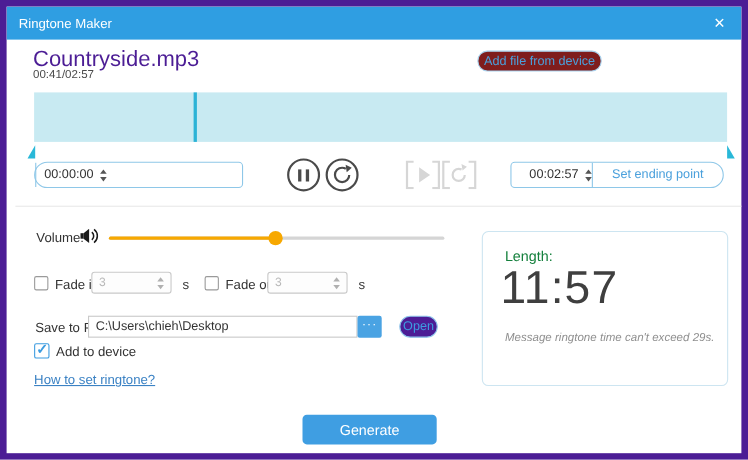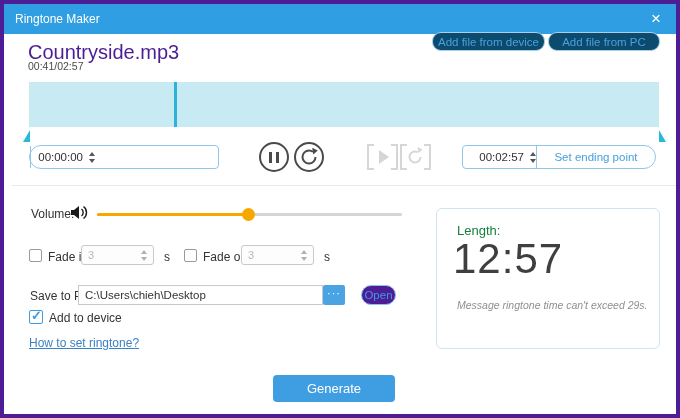--- a/index.html
+++ b/index.html
@@ -1,30 +1,30 @@
 <!DOCTYPE html>
 <html><head>
 <meta charset="utf-8">
 <style>
   html,body{margin:0;padding:0;background:#f2f2f2;}
   #window{
     position:relative;width:680px;height:418px;background:#ffffff;
-    border:4px solid #4c1d95;box-sizing:border-box;overflow:hidden;
+    border:6px solid #4c1d95;box-sizing:border-box;overflow:hidden;
     font-family:"Liberation Sans",sans-serif;color:#333;
   }
   
   #titlebar{position:absolute;left:0;top:0;width:100%;height:30px;background:#2f9ee2;}
   #title{position:absolute;left:11px;top:0;line-height:30px;font-size:12px;color:#ffffff;}
   #close-btn{position:absolute;right:6px;top:0;width:28px;height:30px;line-height:29px;
     text-align:center;color:#ffffff;font-size:17px;font-weight:300;cursor:pointer;}
   
   #filename{position:absolute;left:24px;top:37px;font-size:20px;color:#4c1d95;}
   #file-time{position:absolute;left:24px;top:56px;font-size:10.5px;color:#4a4a4a;}
-  .outline-btn{position:absolute;top:28px;height:19px;border:1px solid #a6d0ec;border-radius:9px;
-    background:#0c4a6e;color:#4aa0dc;font-size:11.5px;display:flex;align-items:center;justify-content:center;
+  .outline-btn{position:absolute;top:40px;height:19px;border:1px solid #a6d0ec;border-radius:9px;
+    background:#7f1d1d;color:#4aa0dc;font-size:11.5px;display:flex;align-items:center;justify-content:center;
     box-sizing:border-box;cursor:pointer;}
   #btn-add-device{left:428px;width:113px;}
   #btn-add-pc{left:544px;width:112px;}
   
   #waveform{position:absolute;left:25px;top:78px;width:630px;height:45px;background:#c8eaf2;}
   #playhead{position:absolute;left:170px;top:78px;width:3px;height:45px;background:#2cb3d6;}
   #start-marker{position:absolute;left:19px;top:126px;width:0;height:0;
     border-left:7px solid transparent;border-bottom:12px solid #29b8d8;}
   #end-marker{position:absolute;left:655px;top:126px;width:0;height:0;
     border-right:7px solid transparent;border-bottom:12px solid #29b8d8;}
@@ -112,21 +112,20 @@
 <div id="window">
 
   <div id="titlebar">
     <span id="title">Ringtone Maker</span>
     <span id="close-btn">×</span>
   </div>
 
   <div id="filename">Countryside.mp3</div>
   <div id="file-time">00:41/02:57</div>
   <div id="btn-add-device" class="outline-btn">Add file from device</div>
-  <div id="btn-add-pc" class="outline-btn">Add file from PC</div>
 
   <div id="waveform"></div>
   <div id="playhead"></div>
   <div id="start-marker"></div>
   <div id="end-marker"></div>
 
   <div id="combo-start" class="combo">
     <div class="time-part">
       <span>00:00:00</span>
       <span class="spin">
@@ -215,19 +214,19 @@
   <div id="open-btn">Open</div>
 
   <div id="device-check">
     <span class="mark">✓</span>
   </div>
   <div id="device-label">Add to device</div>
   <div id="help-link">How to set ringtone?</div>
 
   <div id="length-panel">
     <div id="length-label">Length:</div>
-    <div id="length-value">12:57</div>
+    <div id="length-value">11:57</div>
     <div id="length-note">Message ringtone time can't exceed 29s.</div>
   </div>
 
   <div id="generate-btn">Generate</div>
 
 </div>
 
 </body></html>

